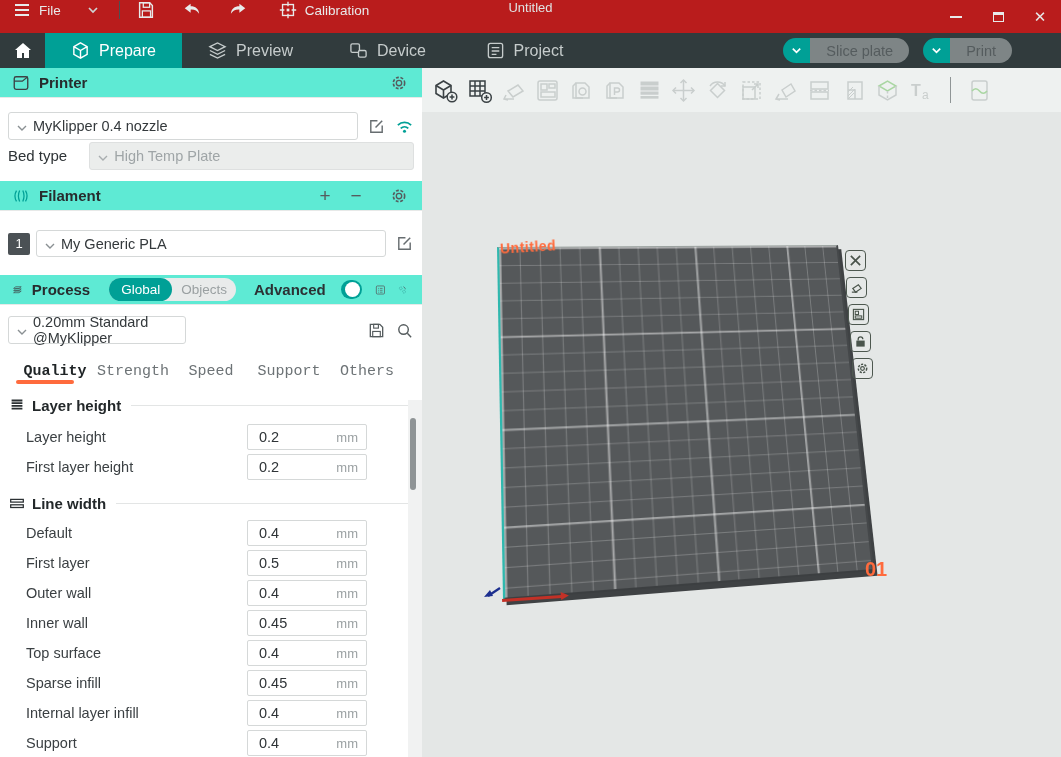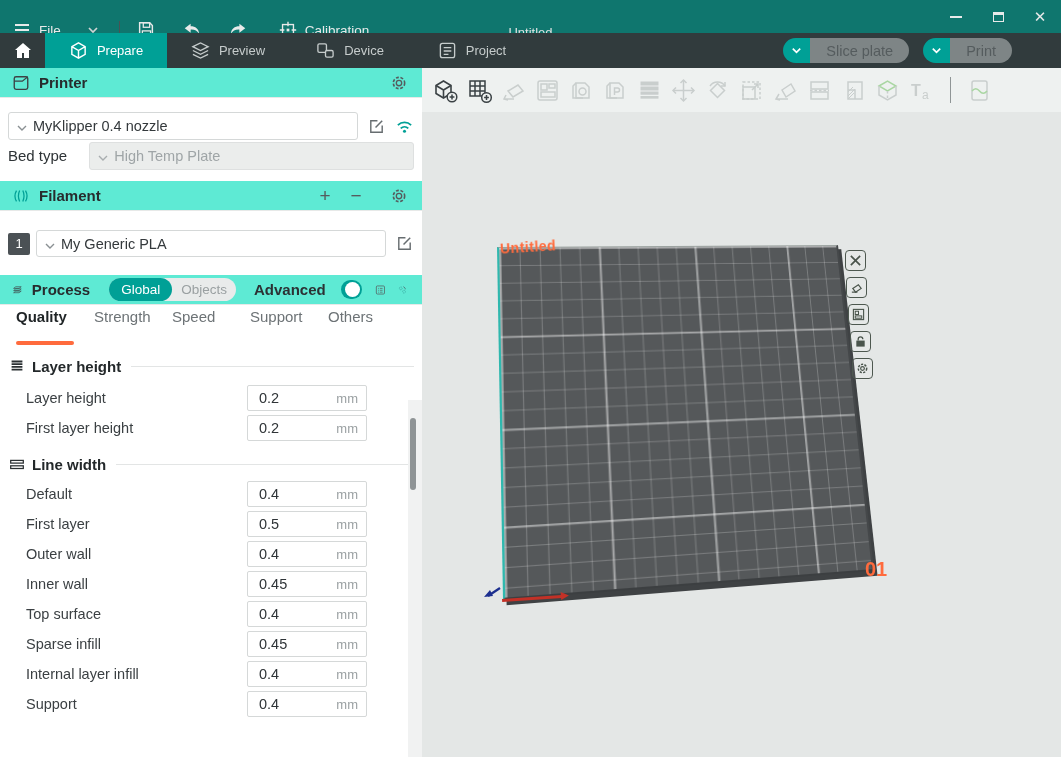--- a/index.html
+++ b/index.html
@@ -1,38 +1,38 @@
 <!DOCTYPE html>
 <html><head>
 <meta charset="utf-8">
 <style>
   * { margin:0; padding:0; box-sizing:border-box; }
   html,body { width:1061px; height:757px; overflow:hidden; }
   body { font-family:"Liberation Sans","DejaVu Sans",sans-serif; font-size:14px; color:#3d4245; }
   .app { position:absolute; left:0; top:0; width:1061px; height:757px; background:#fff; }
 
   
-  .titlebar { position:absolute; left:0; top:0; width:1061px; height:40px; background:#0f766e; display:flex; align-items:flex-end; color:#e8eaea; }
+  .titlebar { position:absolute; left:0; top:0; width:1061px; height:40px; background:#b91c1c; display:flex; align-items:flex-start; color:#e8eaea; }
   .tb-left { display:flex; align-items:center; gap:4px; padding-left:12px; }
   .tb-btn { display:flex; align-items:center; gap:7px; cursor:default; }
   .tb-icon { width:20px; height:20px; display:block; }
   .tb-sep { width:1px; height:18px; background:#4a5254; margin:0 12px; }
   .tb-group { display:flex; align-items:center; gap:26px; }
   .tb-title { position:absolute; left:0; right:0; text-align:center; font-size:13px; color:#dfe2e2; pointer-events:none; }
   .win-ctrls { position:absolute; right:0; top:0; height:33px; display:flex; align-items:center; gap:0; }
   .win-btn { width:42px; height:33px; display:flex; align-items:center; justify-content:center; color:#e8eaea; }
   .min-glyph { width:12px; height:2px; background:#e8eaea; }
   .max-glyph { width:11px; height:10px; border:1px solid #e8eaea; border-top-width:3px; }
   .close-glyph { font-size:15px; line-height:1; }
   .tb-label { font-size:13.5px; }
 
   
   .tabbar { position:absolute; left:0; top:33px; width:1061px; height:35px; background:#313b3d; display:flex; align-items:stretch; }
   .home-btn { width:45px; display:flex; align-items:center; justify-content:center; }
-  .main-tab { width:122px; display:flex; align-items:center; justify-content:center; gap:9px; color:#c6cccc; font-size:13px; }
+  .main-tab { width:137px; display:flex; align-items:center; justify-content:center; gap:9px; color:#c6cccc; font-size:16px; }
   .main-tab.active { background:#00A096; color:#fff; }
   .action-btns { position:absolute; right:49px; top:5px; display:flex; gap:14px; }
   .split-btn { display:flex; height:25px; }
   .split-chev { width:27px; background:#00A096; border-radius:13px 0 0 13px; display:flex; align-items:center; justify-content:center; }
   .split-pill { background:#7e8586; color:#555c5e; font-size:14.5px; display:flex; align-items:center; justify-content:center; border-radius:0 13px 13px 0; padding:0 16px; }
 
   
   .sidebar { position:absolute; left:0; top:68px; width:422px; bottom:0; background:#fff; overflow:hidden; }
   .sec-header { height:30px; background:#5eead4; border-bottom:1px solid #e7e9e8; display:flex; align-items:center; padding:0 14px 0 12px; gap:9px; }
   .sec-title { font-weight:bold; font-size:15px; color:#272c2e; }
@@ -49,21 +49,21 @@
   .slot-badge { width:22px; height:22px; background:#4b5155; color:#fff; font-size:13px; display:flex; align-items:center; justify-content:center; border-radius:2px; margin-right:6px; }
 
   .scope-pill { display:flex; align-items:center; background:#e9ebeb; border-radius:12px; height:23px; margin-left:10px; }
   .scope-opt { font-size:13.5px; color:#9aa0a2; padding:0 9px; }
   .scope-opt.sel { background:#00A096; color:#fff; border-radius:12px; height:23px; display:flex; align-items:center; padding:0 12px; }
   .adv-label { font-weight:bold; font-size:15px; color:#2c3134; }
   .toggle { width:36px; height:19px; background:#00A096; border-radius:10px; position:relative; margin-left:6px; }
   .toggle .knob { position:absolute; right:2px; top:2px; width:15px; height:15px; border-radius:50%; background:#fff; }
 
   .proc-tabs { display:flex; align-items:flex-end; height:30px; margin:10px 16px 0; gap:0; }
-  .ptab { flex:1; text-align:left; font-size:15px; color:#6d7376; padding-bottom:20px; position:relative; }
+  .ptab { flex:1; text-align:center; font-size:15px; color:#6d7376; padding-bottom:4px; position:relative;font-family:Liberation Mono, monospace; }
   .ptab.active { font-weight:bold; color:#1f2426; }
   .ptab.active::after { content:""; position:absolute; left:0; bottom:0; width:58px; height:4px; border-radius:2px; background:#FF6B3D; }
 
   .group-header { display:flex; align-items:center; margin:0 8px 0 8px; height:22px; gap:6px; }
   .group-title { font-weight:bold; font-size:15px; color:#23282a; white-space:nowrap; }
   .group-rule { flex:1; height:1px; background:#e3e5e5; margin-left:4px; }
   .setrow { display:flex; align-items:center; height:26px; margin:4px 55px 0 26px; }
   .setrow .slabel { font-size:14.5px; color:#3b4043; }
   .numbox { margin-left:auto; width:120px; height:26px; border:1px solid #d5d8d8; border-radius:2px; position:relative; display:flex; align-items:center; background:#fff; }
   .numbox .val { margin-left:11px; font-size:14.5px; color:#2f3437; }
@@ -289,20 +289,38 @@
       <svg class="hicon" style="margin-left:4px" viewBox="0 0 20 20">
           <rect x="2.5" y="2.5" width="15" height="15" rx="2" stroke="#555c5e" stroke-width="1.4" fill="none"></rect>
           <path d="M6 7h1.5M9 7h5M6 10.5h1.5M9 10.5h5M6 14h1.5M9 14h5" stroke="#555c5e" stroke-width="1.3"></path>
         </svg>
       <svg class="hicon" style="margin-left:2px" viewBox="0 0 20 20">
           <circle cx="7" cy="7" r="2.6" stroke="#3aa8a1" stroke-width="1.5" fill="none" stroke-dasharray="2.4 1.2"></circle>
           <circle cx="13" cy="13" r="2.6" stroke="#3aa8a1" stroke-width="1.5" fill="none" stroke-dasharray="2.4 1.2"></circle>
           <path d="M12 4l4 4" stroke="#44525c" stroke-width="1.6"></path>
         </svg>
     </div>
+    <div class="srowbox" style="margin-top:11px">
+      <div class="combo" style="max-width:330px">
+        <svg class="chev" width="12" height="12" viewBox="0 0 12 12">
+            <path d="M2 4l4 4 4-4" stroke="#8a9093" stroke-width="1.4" fill="none"></path>
+          </svg>
+        <span>0.20mm Standard @MyKlipper</span>
+      </div>
+      <div class="sec-spacer"></div>
+      <svg class="side-icon" style="margin-left:30px" viewBox="0 0 20 20">
+          <path d="M3.5 3.5h10l3 3v10h-13z" stroke="#555c5e" stroke-width="1.4" fill="none"></path>
+          <rect x="7" y="3.5" width="5" height="4" stroke="#555c5e" stroke-width="1.2" fill="none"></rect>
+          <rect x="6" y="11" width="8" height="5.5" stroke="#555c5e" stroke-width="1.2" fill="none"></rect>
+        </svg>
+      <svg class="side-icon" viewBox="0 0 20 20">
+          <circle cx="9" cy="9" r="5" stroke="#555c5e" stroke-width="1.5" fill="none"></circle>
+          <path d="M13 13l4 4" stroke="#555c5e" stroke-width="1.5"></path>
+        </svg>
+    </div>
 
     <div class="proc-tabs">
       <div class="ptab active">Quality</div>
       <div class="ptab">Strength</div>
       <div class="ptab">Speed</div>
       <div class="ptab">Support</div>
       <div class="ptab">Others</div>
     </div>
 
     <div class="group-header" style="margin-top:10px">

